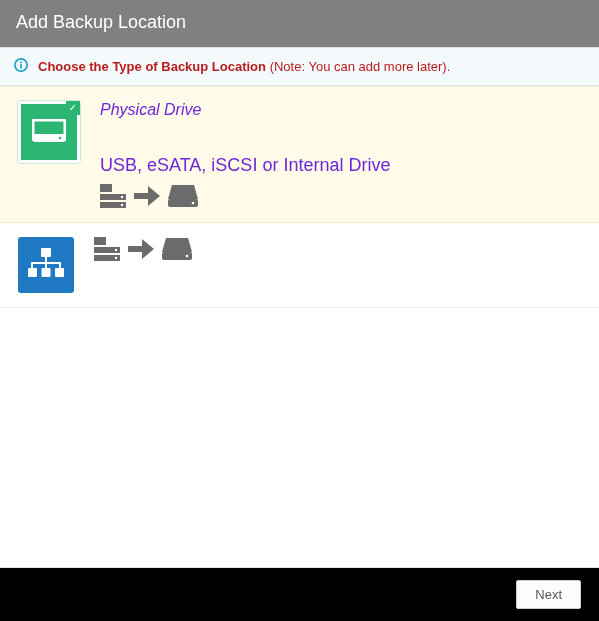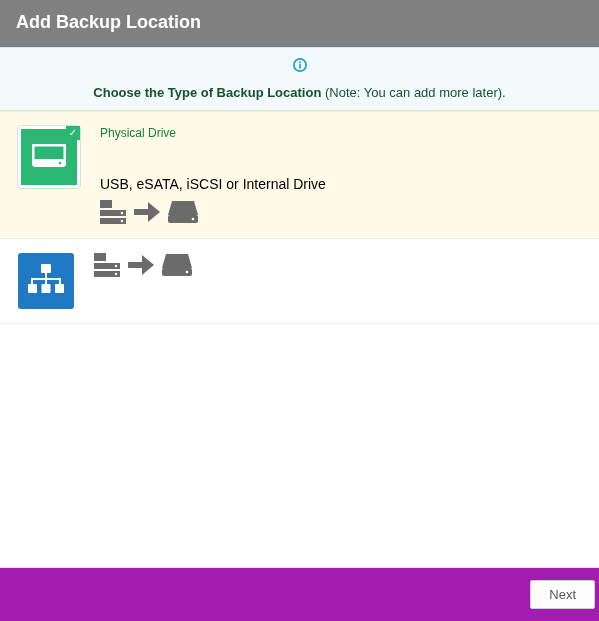--- a/index.html
+++ b/index.html
@@ -18,34 +18,32 @@
     height: 621px;
     display: flex;
     flex-direction: column;
     box-sizing: border-box;
   }
   .titlebar {
     background: #808080;
     color: #ffffff;
     font-size: 18px;
     padding: 12px 16px 14px 16px;
-    font-weight: bold;
   }
   .infobar {
     border-top: 1px solid #d8e8ee;
     border-bottom: 1px solid #d8e8ee;
     background: #f4fafc;
     padding: 10px 14px;
     display: flex;
     align-items: center;
     gap: 10px;
-    color: #14532d;
+    color: #b91c1c;
     font-weight: 600;
     font-size: 13px;
-    flex-direction: column;
   }
   .infobar .note {
     font-weight: 400;
   }
   .option {
     display: flex;
     align-items: flex-start;
     padding: 14px 18px 14px 18px;
     gap: 20px;
     cursor: pointer;
@@ -85,41 +83,42 @@
     color: #fff;
     font-size: 10px;
     line-height: 14px;
     text-align: center;
     border-radius: 0 0 0 3px;
   }
   .option-body {
     flex: 1;
   }
   .option-title {
-    color: #15803d;
-    font-size: 12px;
+    color: #6d28d9;
+    font-size: 16px;
     margin-bottom: 2px;
+    font-style: italic;
   }
   .option-sub {
-    color: #000000;
-    font-size: 14px;
+    color: #6d28d9;
+    font-size: 18px;
     margin-bottom: 8px;
     margin-top: 36px;
   }
   .flow-icons {
     display: flex;
     align-items: center;
     gap: 8px;
   }
   .flow-icons svg { display: block; }
   .spacer { flex: 1; }
   .footer {
-    background: #a21caf;
+    background: #000000;
     border-top: 1px solid #e5e5e5;
-    padding: 12px 4px;
+    padding: 12px 18px;
     display: flex;
     justify-content: flex-end;
     gap: 10px;
   }
   .btn {
     background: #fdfdfd;
     border: 1px solid #cfcfcf;
     color: #555;
     padding: 6px 18px;
     font-size: 13px;

